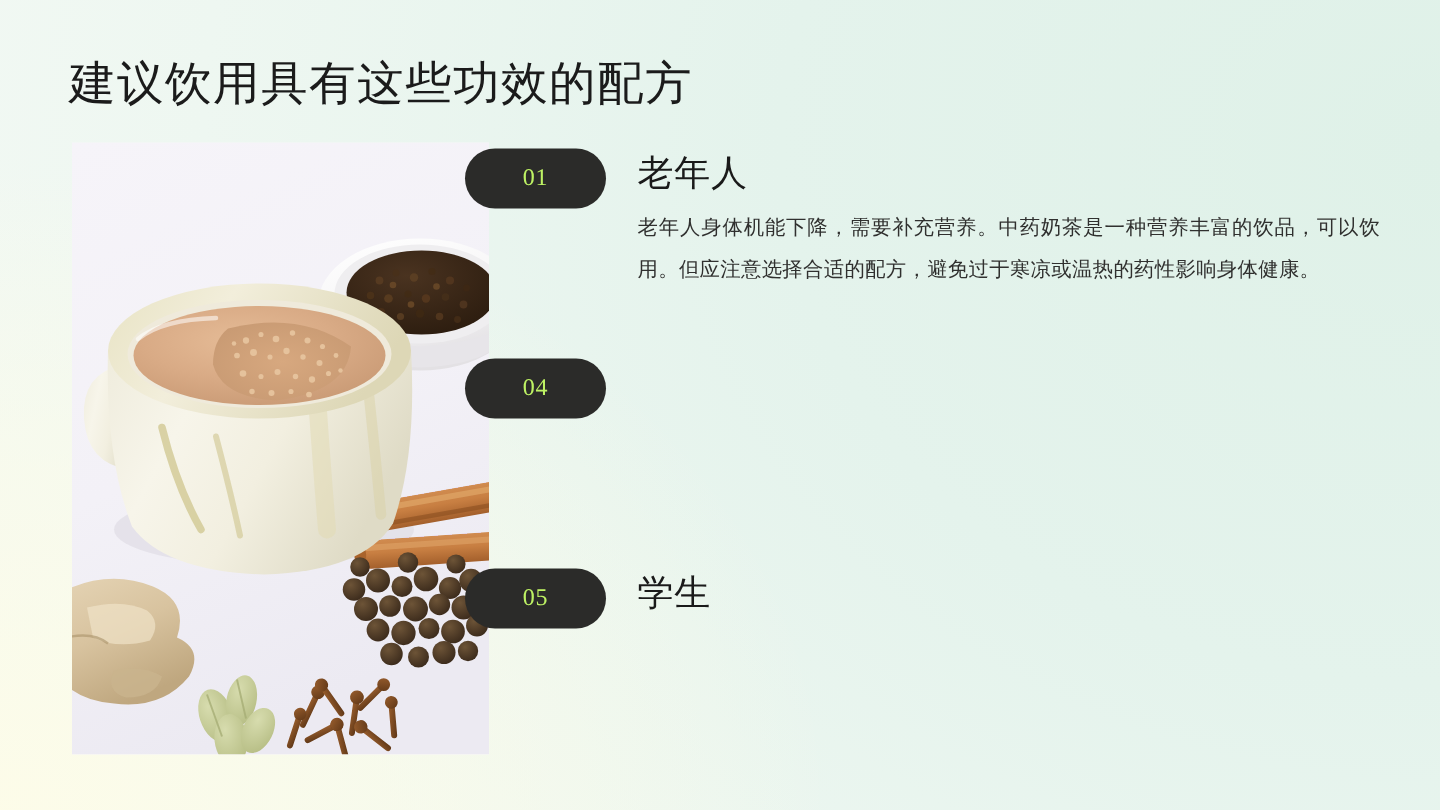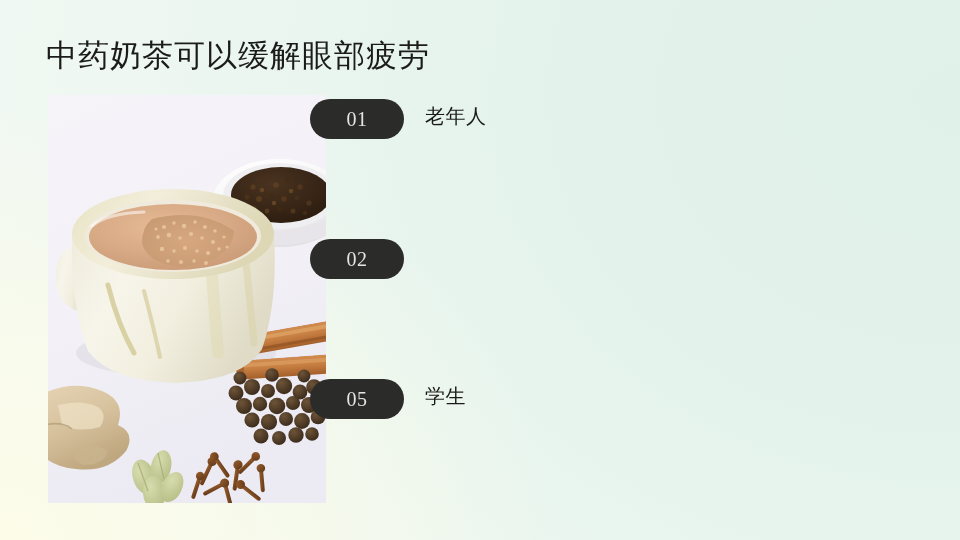--- a/index.html
+++ b/index.html
@@ -63,60 +63,60 @@
   .row-3 { top: 379px; }
 
   .badge {
     position: absolute;
     left: 0;
     top: 0;
     width: 94px;
     height: 40px;
     border-radius: 20px;
     background: #2b2b29;
-    color: #e5e5e5;
-    font-family: "Liberation Serif", "DejaVu Serif", serif;
-    font-size: 20px;
+    color: #bef264;
+    font-family: "Liberation Serif", "DejaVu Serif", serif;
+    font-size: 16px;
     line-height: 40px;
     text-align: center;
     letter-spacing: 0.5px;
     z-index: 4;
   }
 
   .textcol {
     position: absolute;
     left: 115px;
     top: 0;
     width: 495px;
   }
 
   .heading {
     font-family: "Liberation Serif", "DejaVu Serif", serif;
-    font-size: 20px;
+    font-size: 24px;
     line-height: 34px;
     color: #1a1a1a;
     letter-spacing: 0.5px;
     margin-bottom: 5px;
   }
 
   .body {
     font-family: "Liberation Serif", "DejaVu Serif", serif;
     font-size: 13.6px;
     line-height: 28px;
     color: #30302f;
     text-align: justify;
     letter-spacing: 0.2px;
   }
 </style>
 </head>
 <body>
 
 <div class="slide">
 
-  <div class="title">中药奶茶可以缓解眼部疲劳</div>
+  <div class="title">建议饮用具有这些功效的配方</div>
 
   <div class="photo">
     <svg viewBox="0 0 278 408" preserveAspectRatio="xMidYMid slice">
       <defs>
         <linearGradient id="bgsurf" x1="0" y1="0" x2="0.3" y2="1">
           <stop offset="0%" stop-color="#f6f4f9"></stop>
           <stop offset="55%" stop-color="#f3f1f7"></stop>
           <stop offset="100%" stop-color="#eceaf2"></stop>
         </linearGradient>
         <linearGradient id="mugbody" x1="0" y1="0" x2="1" y2="0.4">
@@ -348,25 +348,26 @@
         <circle cx="179" cy="152" r="1.5"></circle>
       </g>
       <path d="M44 131 Q60 118 96 117" stroke="#ffffff" stroke-width="3" fill="none" opacity="0.55" stroke-linecap="round"></path>
     </svg>
   </div>
 
   <div class="row row-1">
     <div class="badge">01</div>
     <div class="textcol">
       <div class="heading">老年人</div>
+      <div class="body">老年人身体机能下降，需要补充营养。中药奶茶是一种营养丰富的饮品，可以饮用。但应注意选择合适的配方，避免过于寒凉或温热的药性影响身体健康。</div>
     </div>
   </div>
 
   <div class="row row-2">
-    <div class="badge">02</div>
+    <div class="badge">04</div>
     <div class="textcol">
     </div>
   </div>
 
   <div class="row row-3">
     <div class="badge">05</div>
     <div class="textcol">
       <div class="heading">学生</div>
     </div>
   </div>

